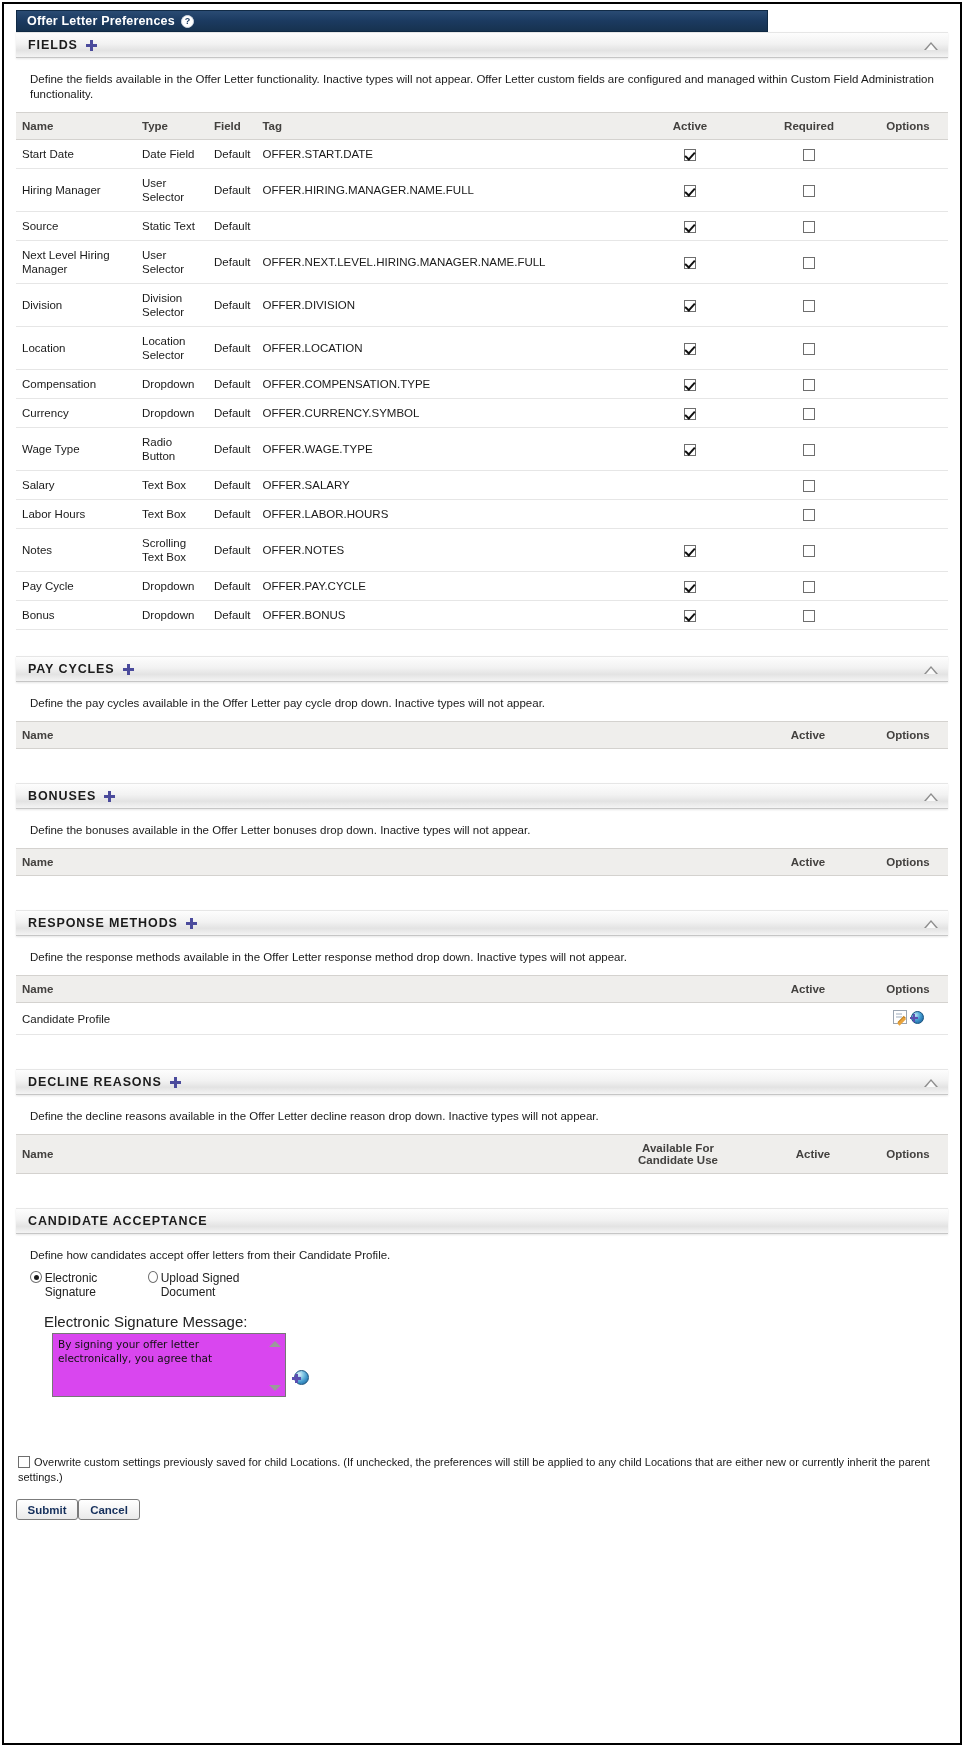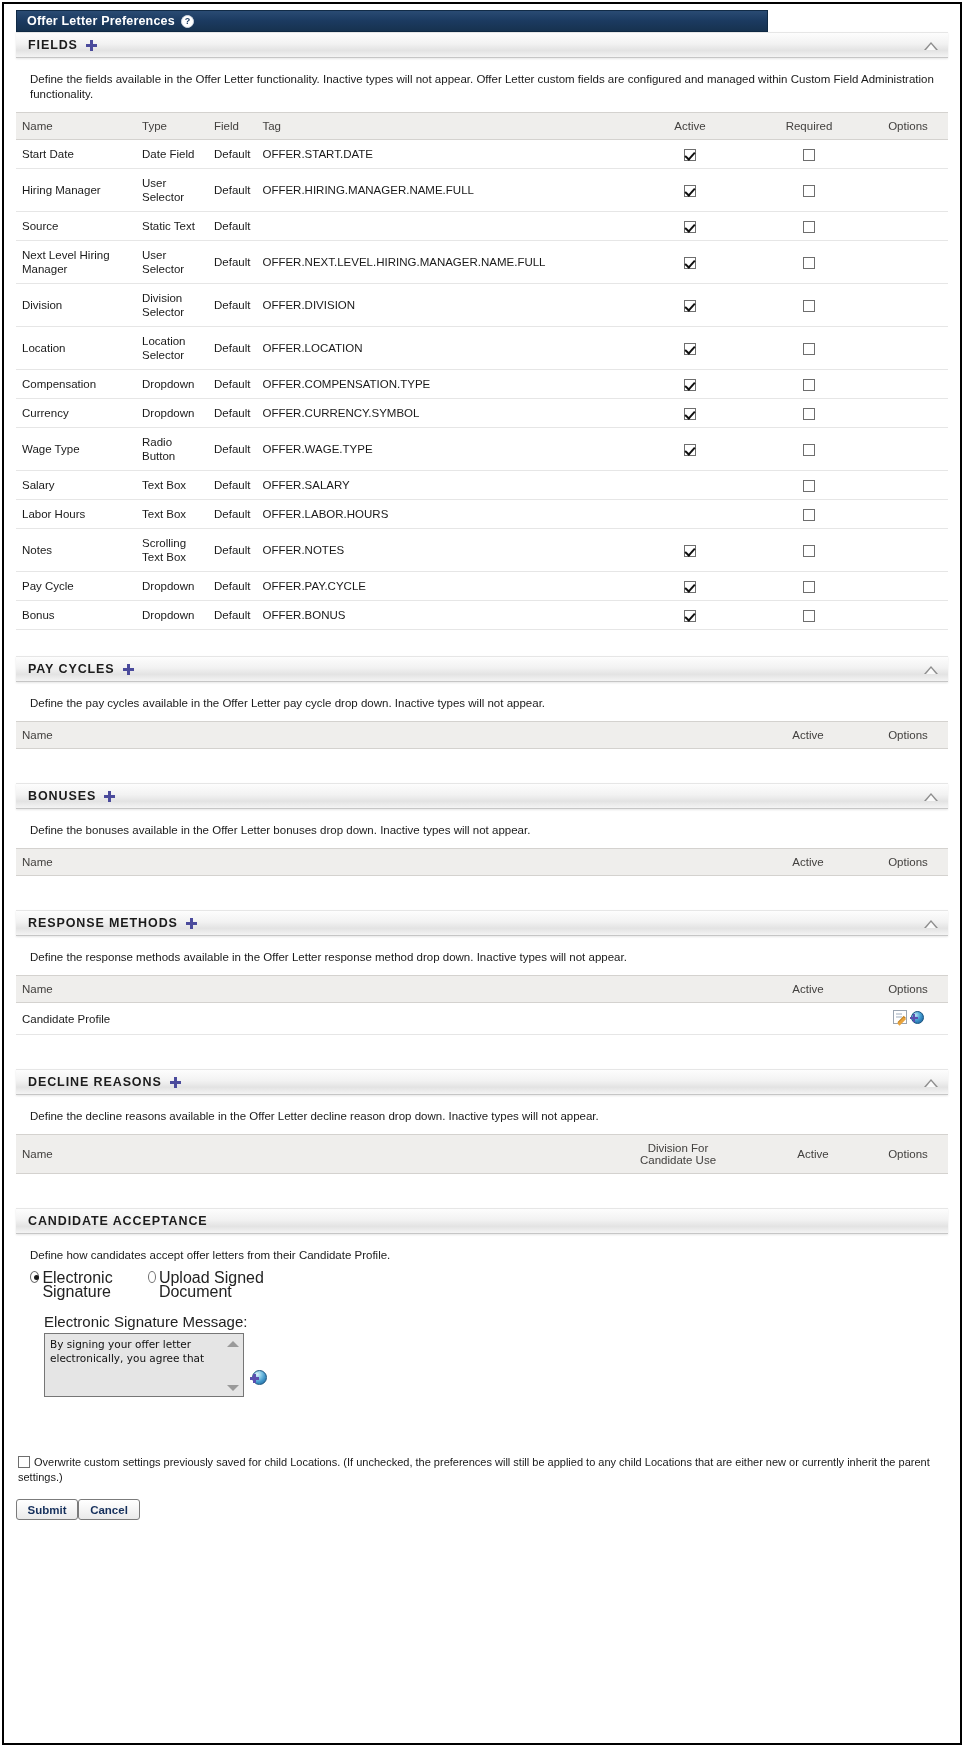--- a/index.html
+++ b/index.html
@@ -121,21 +121,21 @@
     width: calc(100% - 24px);
     margin: 0 12px;
     border-collapse: collapse;
     font-size: 11.5px;
   }
   table.grid thead th {
     background: #efeeec;
     border-top: 1px solid #d4d2cf;
     border-bottom: 1px solid #d4d2cf;
     color: #43413f;
-    font-weight: normal;
+    font-weight: bold;
     text-align: left;
     padding: 7px 6px;
     font-size: 11.5px;
     white-space: nowrap;
   }
   table.grid thead th.ctr { text-align: center; }
   table.grid tbody td {
     border-bottom: 1px solid #e6e6e6;
     padding: 7px 6px;
     color: #1a1a1a;
@@ -231,45 +231,46 @@
   .radio.sel:after {
     content: "";
     position: absolute;
     left: 2.5px; top: 2.5px;
     width: 5px; height: 5px;
     border-radius: 50%;
     background: #1a1a1a;
   }
   .radio-row { display: flex; padding: 4px 14px 0 14px; }
   .radio-opt {
-    font-size: 16px;
+    font-size: 12px;
     line-height: 14px;
     display: flex;
     align-items: flex-start;
     width: 118px;
   }
   .radio-opt .lbl { display: inline-block; }
   
   .ta-label {
     padding: 14px 14px 3px 28px;
     font-size: 15px;
   }
   .ta-row { display: flex; align-items: flex-start; padding-left: 28px; }
   .ta-box {
-    width: 200px;
+    width: 234px;
     height: 64px;
     border: 1px solid #767676;
-    background: #e5e5e5;
+    background: #d946ef;
     position: relative;
     font-family: "DejaVu Sans", sans-serif;
     font-size: 10.5px;
     line-height: 14px;
     padding: 3px 24px 3px 5px;
     color: #111;
     overflow: hidden;
+    margin-left: 8px;
   }
   .ta-scroll {
     position: absolute;
     right: 2px; top: 3px;
     width: 16px; height: 58px;
   }
   .ta-scroll .arr {
     position: absolute; left: 2px;
     width: 0; height: 0;
     border-left: 6px solid transparent;
@@ -571,21 +572,21 @@
       <span class="plus-icon"></span>
       <span class="caret-up"></span>
     </div>
     <div class="desc">Define the decline reasons available in the Offer Letter decline reason drop down. Inactive types will not appear.</div>
   </div>
   <table class="grid">
     <thead>
       <tr>
         <th>Name</th>
         <th class="ctr" style="width:160px">
-          <span>Division For</span><br>
+          <span>Available For</span><br>
           <span>Candidate Use</span>
         </th>
         <th class="ctr" style="width:110px">Active</th>
         <th class="c-opt ctr">Options</th>
       </tr>
     </thead>
     <tbody id="decline-body"></tbody>
   </table>
 
   <div class="spacer-lg"></div>

